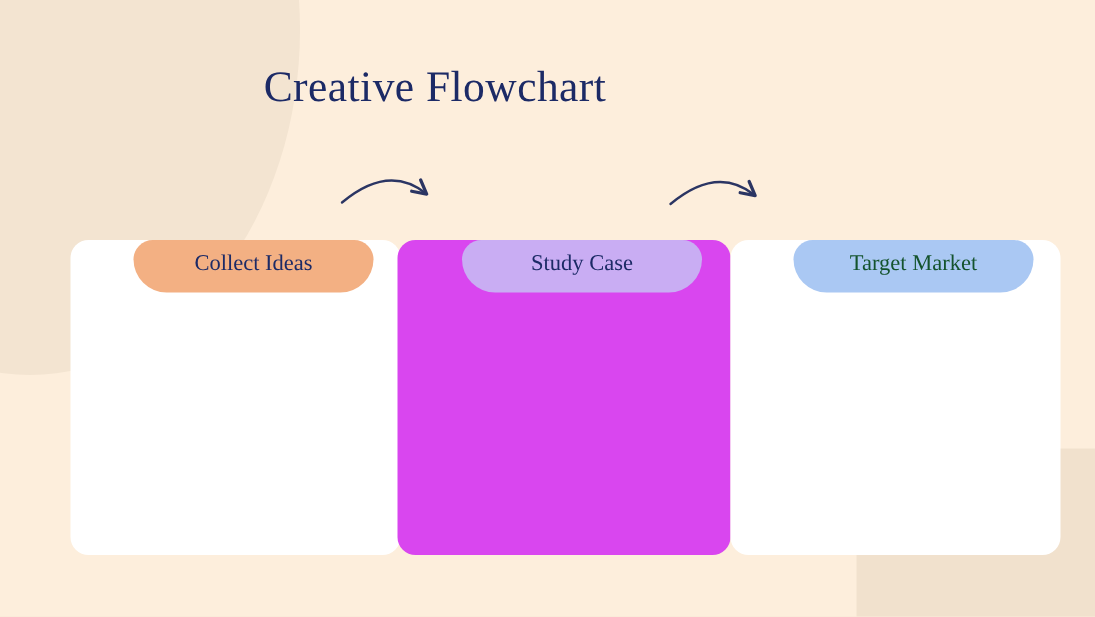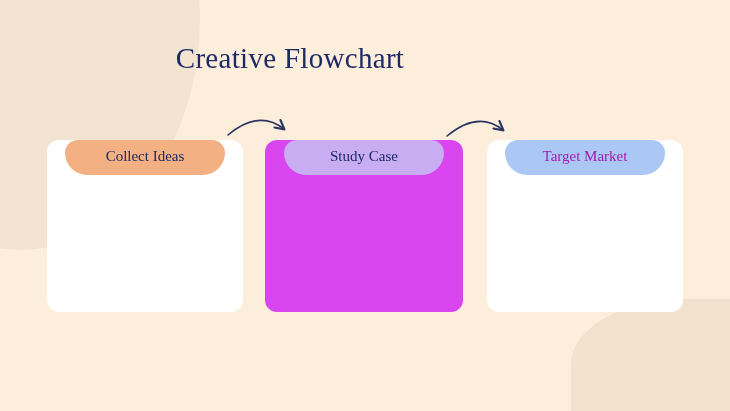--- a/index.html
+++ b/index.html
@@ -41,24 +41,25 @@
   
   .arrows {
     position: absolute;
     left: 0; top: 0;
     width: 730px; height: 411px;
     pointer-events: none;
   }
   
   .card {
     position: absolute;
-    top: 140px;
-    height: 172px;
+    top: 160px;
+    height: 210px;
     background: #ffffff;
     border-radius: 12px;
+    padding-left: 24px;
   }
   .card-1 { left: 47px;  width: 196px; }
   .card-2 { left: 265px; width: 198px; }
   .card-3 { left: 487px; width: 196px; }
   .pill {
     width: 160px;
     height: 35px;
     margin: 0 auto;
     border-radius: 14px 14px 24px 24px;
     display: flex;
@@ -99,17 +100,17 @@
   </div>
 
   <div class="card card-2" style="background-color: #d946ef;">
     <div class="pill" style="background-color: rgb(201, 173, 243);">
       <span class="pill-label" style="color: rgb(28, 42, 102);">Study Case</span>
     </div>
   </div>
 
   <div class="card card-3" style="background-color: rgb(255, 255, 255);">
     <div class="pill" style="background-color: rgb(170, 200, 243);">
-      <span class="pill-label" style="color: #a21caf;">Target Market</span>
+      <span class="pill-label" style="color: #14532d;">Target Market</span>
     </div>
   </div>
 
 </div>
 
 </body></html>

